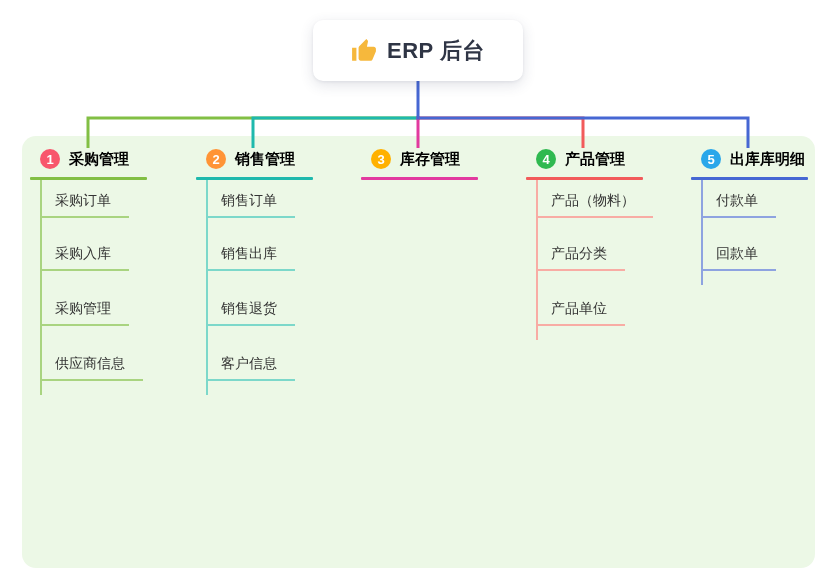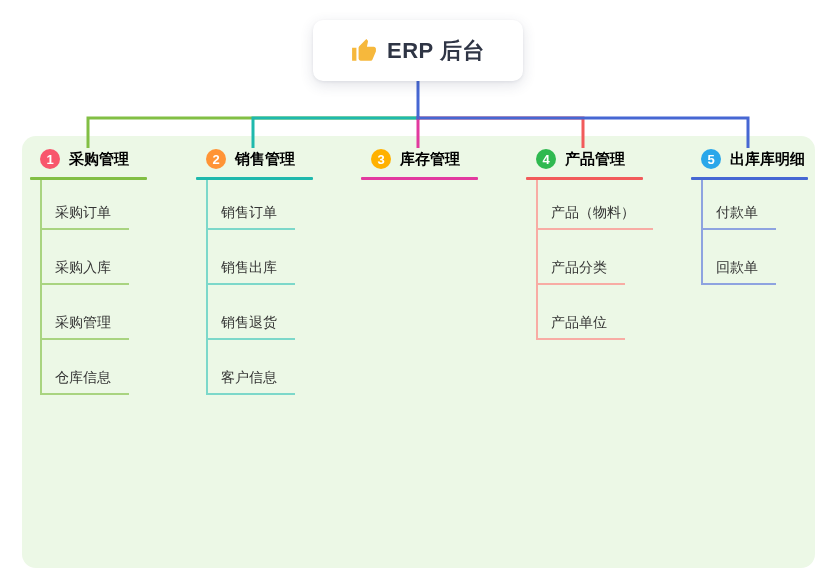--- a/index.html
+++ b/index.html
@@ -96,21 +96,21 @@
   }
 
   .branch-items {
     list-style: none;
     margin-left: 10px;
     border-left: 2px solid var(--light, #ccc);
   }
   .branch-item {
     height: 55px;
     display: flex;
-    align-items: flex-end;
+    align-items: center;
     cursor: pointer;
   }
   .branch-item:first-child { height: 50px; }
   .item-label {
     margin-left: -2px;
     border-bottom: 2px solid var(--light, #ccc);
     padding: 0 18px 6px 15px;
     font-size: 14px;
     color: var(--item-text, #333);
     white-space: nowrap;
@@ -151,21 +151,21 @@
       <li class="branch-item">
           <span class="item-label">采购订单</span>
         </li>
       <li class="branch-item">
           <span class="item-label">采购入库</span>
         </li>
       <li class="branch-item">
           <span class="item-label">采购管理</span>
         </li>
       <li class="branch-item">
-          <span class="item-label">仓库信息</span>
+          <span class="item-label">供应商信息</span>
         </li>
     </ul>
   </div>
 
   <div class="branch" style="left: 196px; --main: #1fb9ad; --light: #7cd8ca; --badge: #ff9436;">
     <div class="branch-title">
       <span class="badge">2</span>
       <span class="branch-title-text">销售管理</span>
     </div>
     <div class="title-underline"></div>

